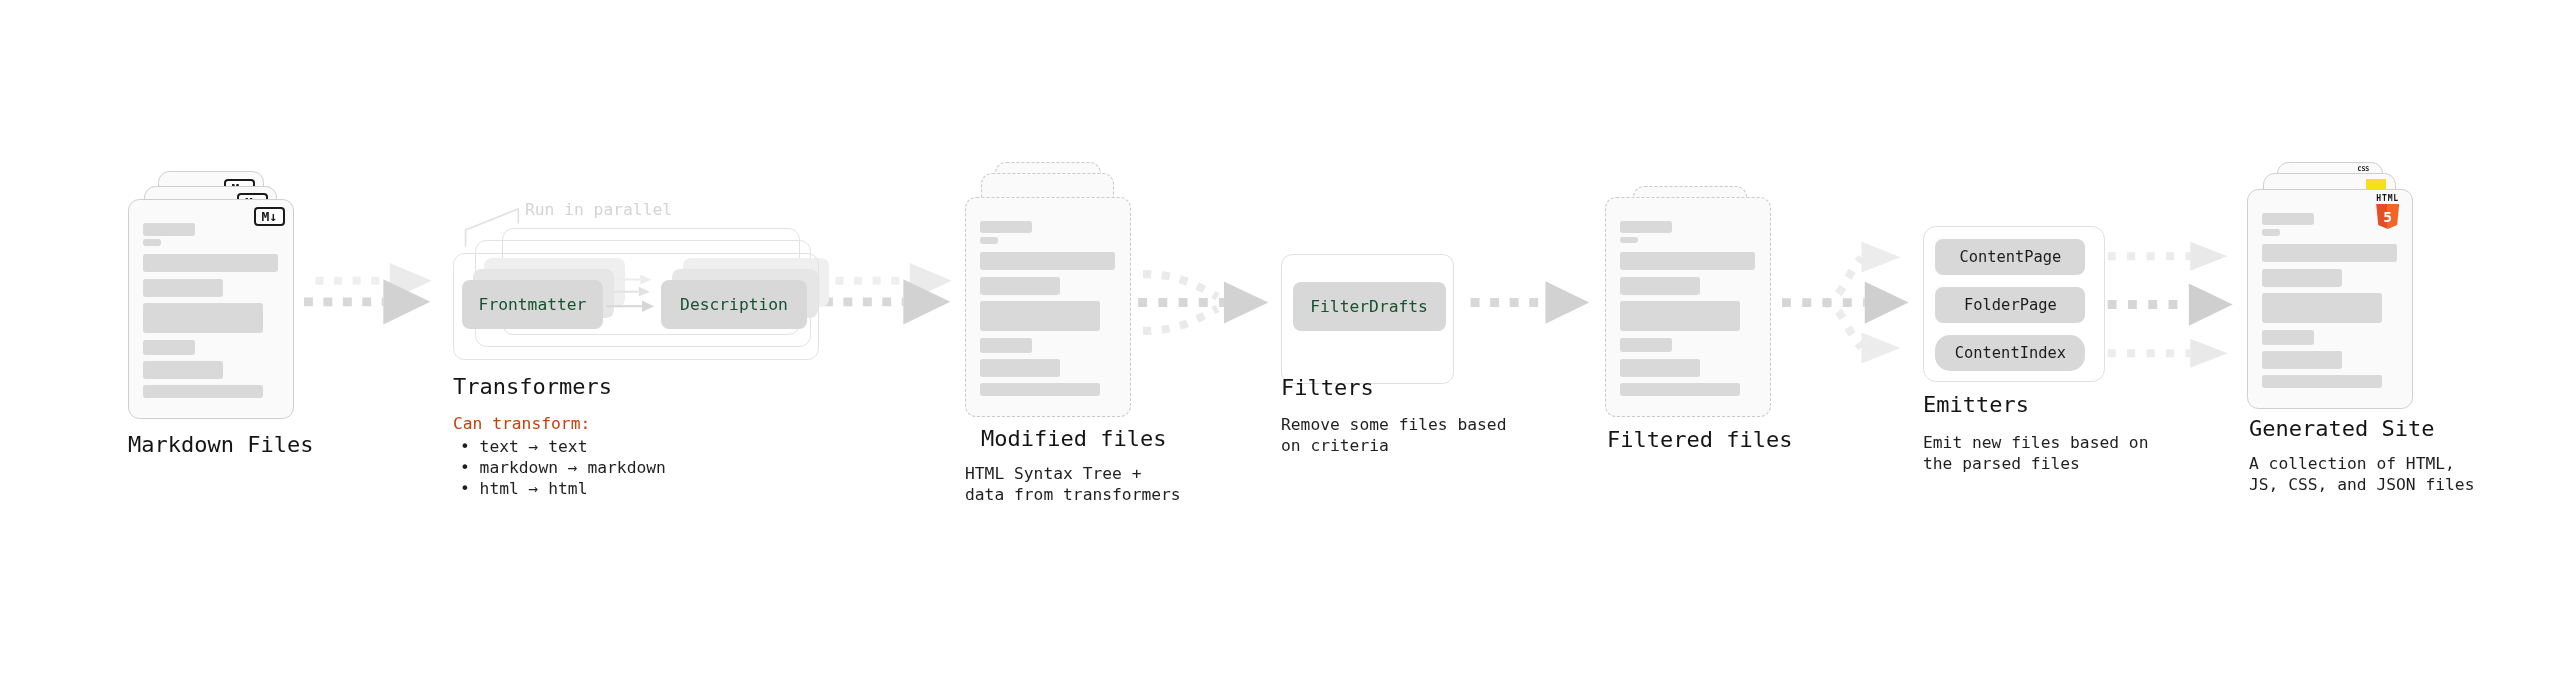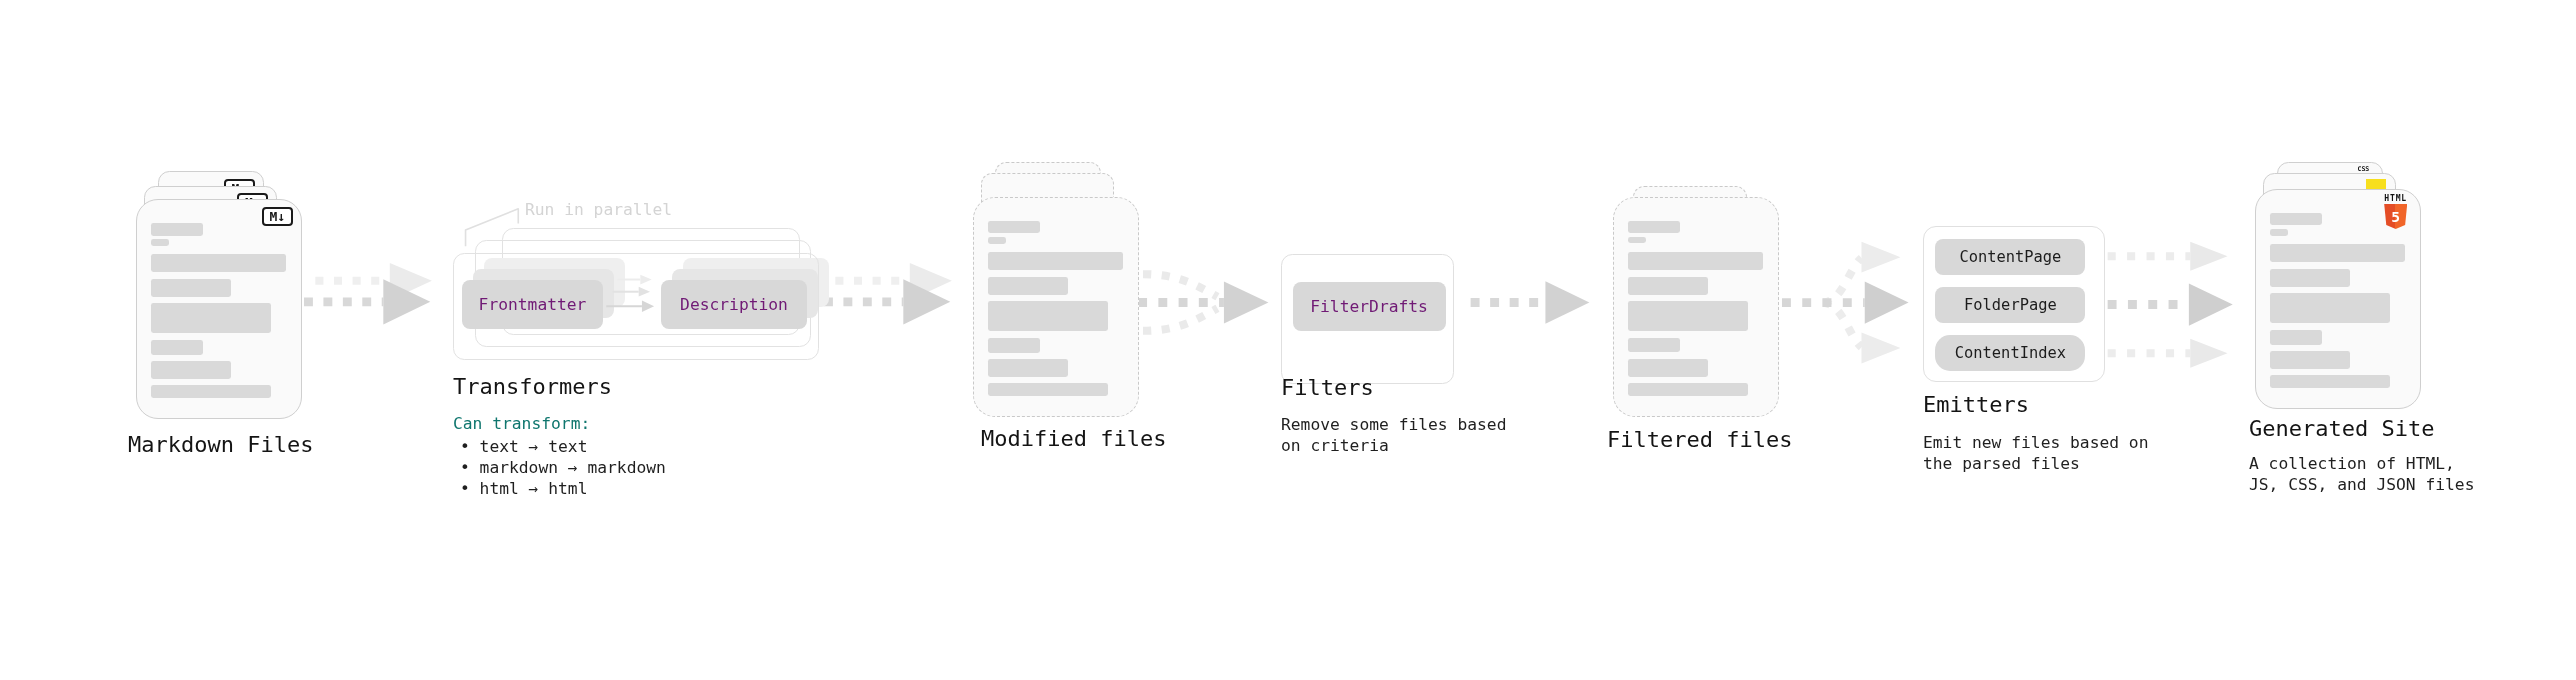--- a/index.html
+++ b/index.html
@@ -9,21 +9,21 @@
     color:#1a1a1a;overflow:hidden;
   }
   
   .group{position:absolute;}
   .file-card{
     position:absolute;width:166px;height:220px;
     background:#fafafa;border:1.6px solid #cfcfcf;border-radius:11.4px;
     box-sizing:border-box;
   }
   .file-card.dashed{border:1.6px dashed #c9c9c9;}
-  .pos-front{left:8px;z-index:3;border-radius:22px;}
+  .pos-front{left:0;z-index:3;}
   .pos-mid{left:16.3px;width:133px;z-index:2;}
   .pos-back{left:30px;width:106px;z-index:1;}
   .bar{position:absolute;left:14px;background:#d9d9d9;border-radius:2.4px;}
   .b1{top:23px;width:52px;height:12.2px;}
   .b2{top:39px;width:18px;height:6.5px;}
   .b3{top:54px;width:135px;height:18px;}
   .b4{top:79px;width:80px;height:18px;}
   .b5{top:103px;width:120px;height:30px;}
   .b6{top:140px;width:52px;height:14.6px;}
   .b7{top:161px;width:80px;height:18px;}
@@ -45,29 +45,29 @@
     display:flex;align-items:center;justify-content:center;
     color:#fff;font-weight:bold;font-size:14.6px;
   }
   .js-badge{position:absolute;right:9.8px;top:4.9px;width:19.5px;height:12.2px;background:#f7df1e;}
   .css-badge{position:absolute;right:8.1px;top:3.3px;width:21px;text-align:center;}
   .css-word{font-size:6.5px;font-weight:bold;color:#111;line-height:7.3px;}
   .css-bar{width:21px;height:4.1px;background:#2b6bf3;margin-top:0.8px;border-radius:0.8px;}
   
   .stage-title{position:absolute;font-size:22px;color:#141414;white-space:nowrap;z-index:5;}
   .caption{position:absolute;font-size:16.3px;line-height:21px;color:#1f1f1f;white-space:nowrap;z-index:5;}
-  .caption-heading{position:absolute;font-size:16.3px;color:#0f766e;white-space:nowrap;z-index:5;}
+  .caption-heading{position:absolute;font-size:16.3px;color:#c2410c;white-space:nowrap;z-index:5;}
   .bullets{position:absolute;font-size:16.3px;line-height:21px;color:#1f1f1f;white-space:nowrap;z-index:5;}
   .annotation{position:absolute;font-size:16.3px;color:#d4d4d4;white-space:nowrap;}
   
   .tf-box{position:absolute;border:1.6px solid #e2e2e2;border-radius:11.4px;background:transparent;box-sizing:border-box;}
   .pill{
     position:absolute;background:#d8d8d8;border-radius:8.1px;
     display:flex;align-items:center;justify-content:center;
-    font-size:16.3px;color:#701a75;white-space:nowrap;
+    font-size:16.3px;color:#14532d;white-space:nowrap;
   }
   .pill-ghost1{background:#e6e6e6;z-index:2;}
   .pill-ghost2{background:#efefef;z-index:1;}
   .pill-main{z-index:4;}
   .outline-box{position:absolute;border:1.6px solid #e0e0e0;border-radius:11.4px;background:#fff;box-sizing:border-box;}
   .emit-pill{
     position:absolute;left:11.4px;width:150px;height:36px;background:#d8d8d8;border-radius:8.1px;
     display:flex;align-items:center;justify-content:center;font-size:15.4px;color:#1c1c1c;
   }
   svg{position:absolute;overflow:visible;}
@@ -155,20 +155,24 @@
       <div class="bar b2"></div>
       <div class="bar b3"></div>
       <div class="bar b4"></div>
       <div class="bar b5"></div>
       <div class="bar b6"></div>
       <div class="bar b7"></div>
       <div class="bar b8"></div>
     </div>
   </div>
   <div class="stage-title" style="left:965px;top:426px;padding-left:16px;">Modified files</div>
+  <div class="caption" style="left:965px;top:463px;">
+    <div>HTML Syntax Tree +</div>
+    <div>data from transformers</div>
+  </div>
 
   <svg style="left:1136px;top:258px;" width="137" height="89" viewBox="0 0 168 110">
     <path d="M 8 20 C 50 20 72 32 100 48" stroke="#eaeaea" stroke-width="10" stroke-dasharray="10 13" fill="none"></path>
     <path d="M 8 90 C 50 90 72 78 100 62" stroke="#eaeaea" stroke-width="10" stroke-dasharray="10 13" fill="none"></path>
     <line x1="2" y1="55" x2="108" y2="55" stroke="#d6d6d6" stroke-width="11" stroke-dasharray="11 14"></line>
     <polygon points="108,29 163,55 108,81" fill="#d2d2d2"></polygon>
   </svg>
 
   <div class="outline-box" style="left:1281px;top:254px;width:173px;height:130px;">
     <div class="pill pill-main" style="left:10.6px;top:27px;width:153px;height:49px;">FilterDrafts</div>

